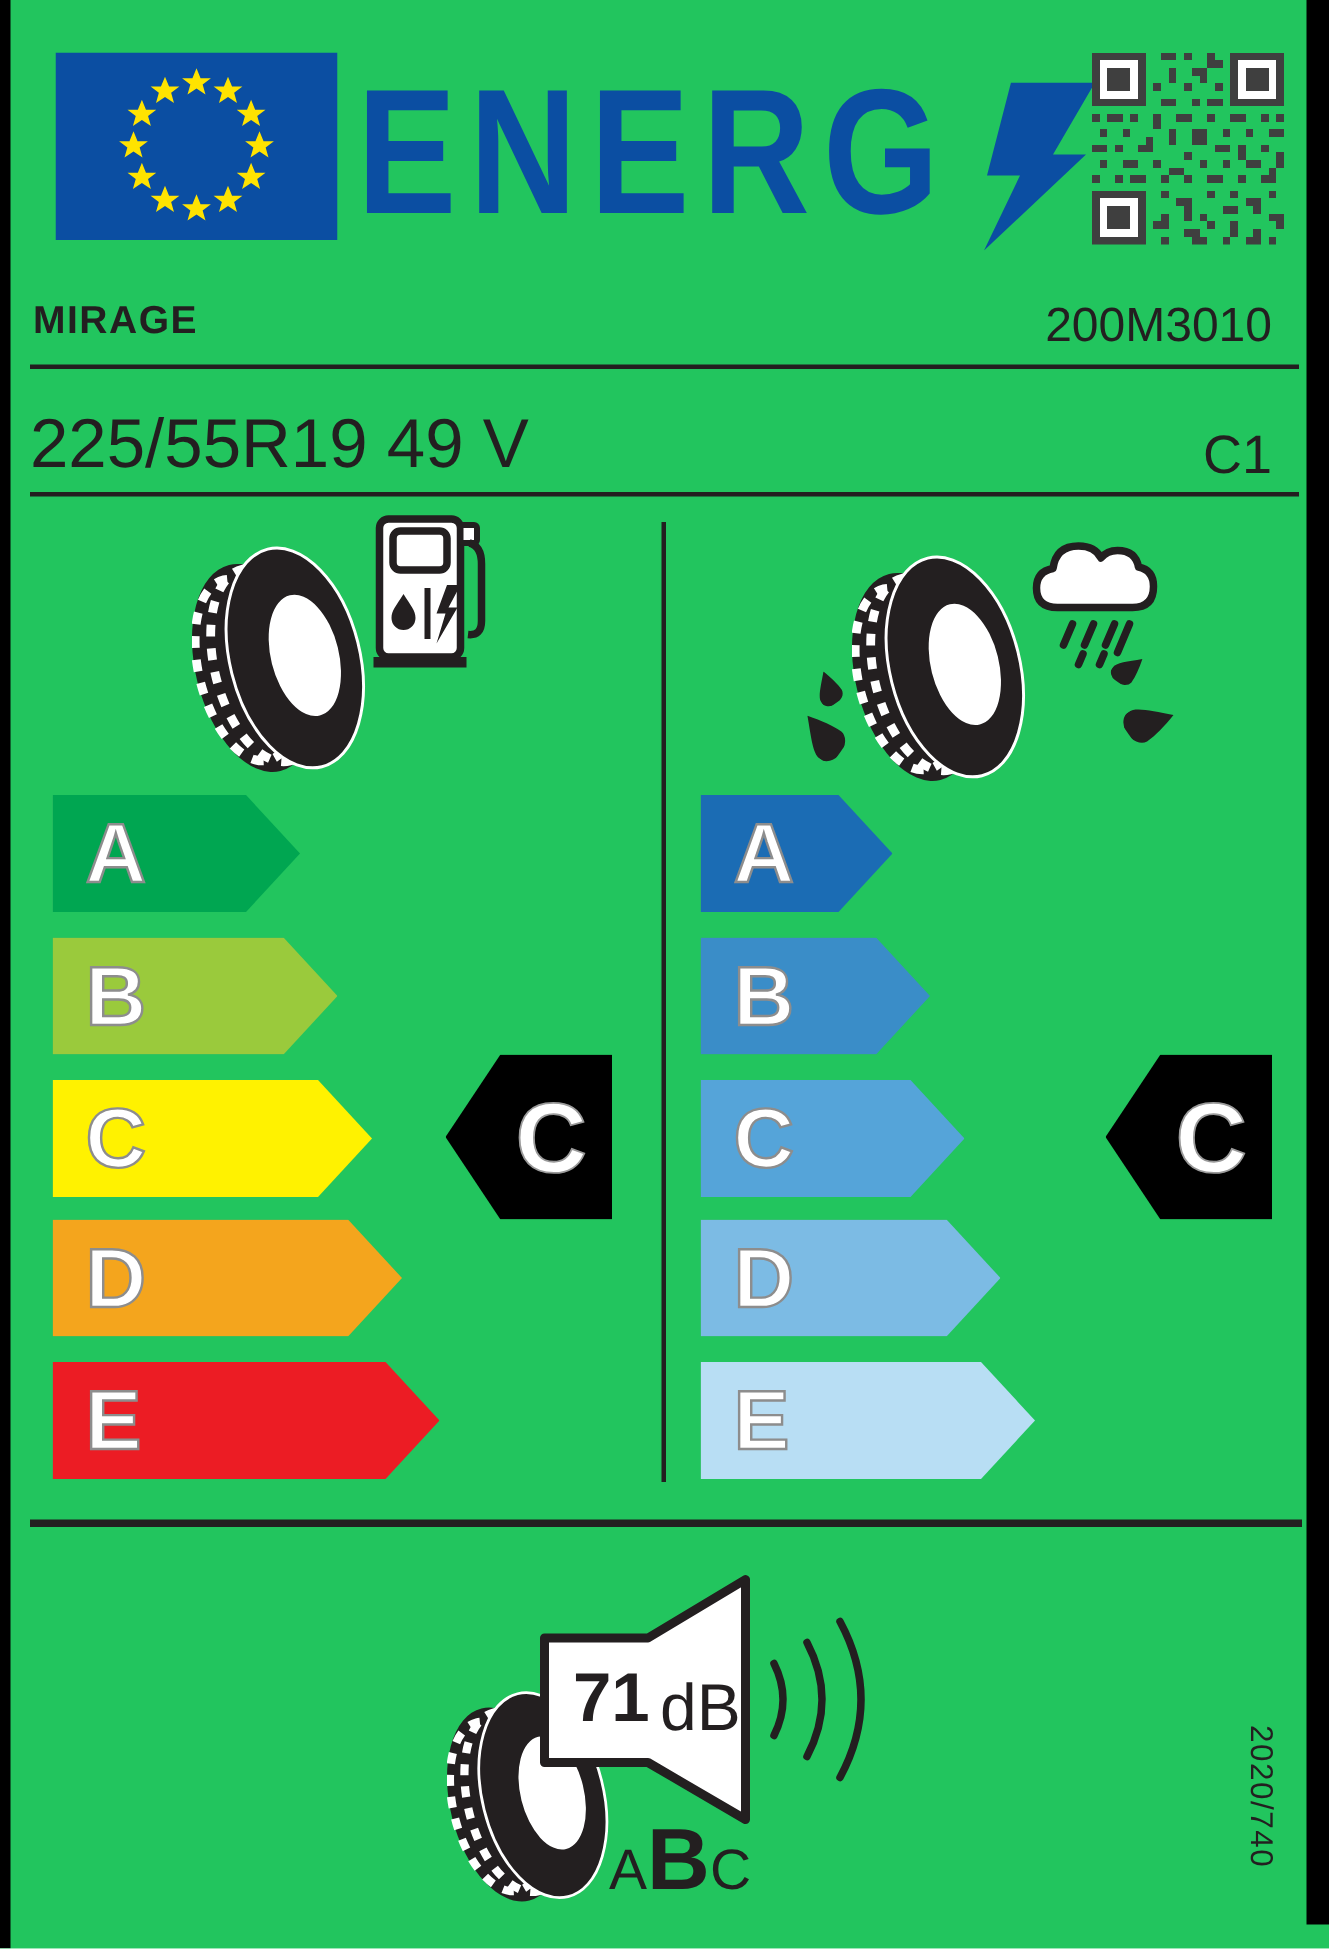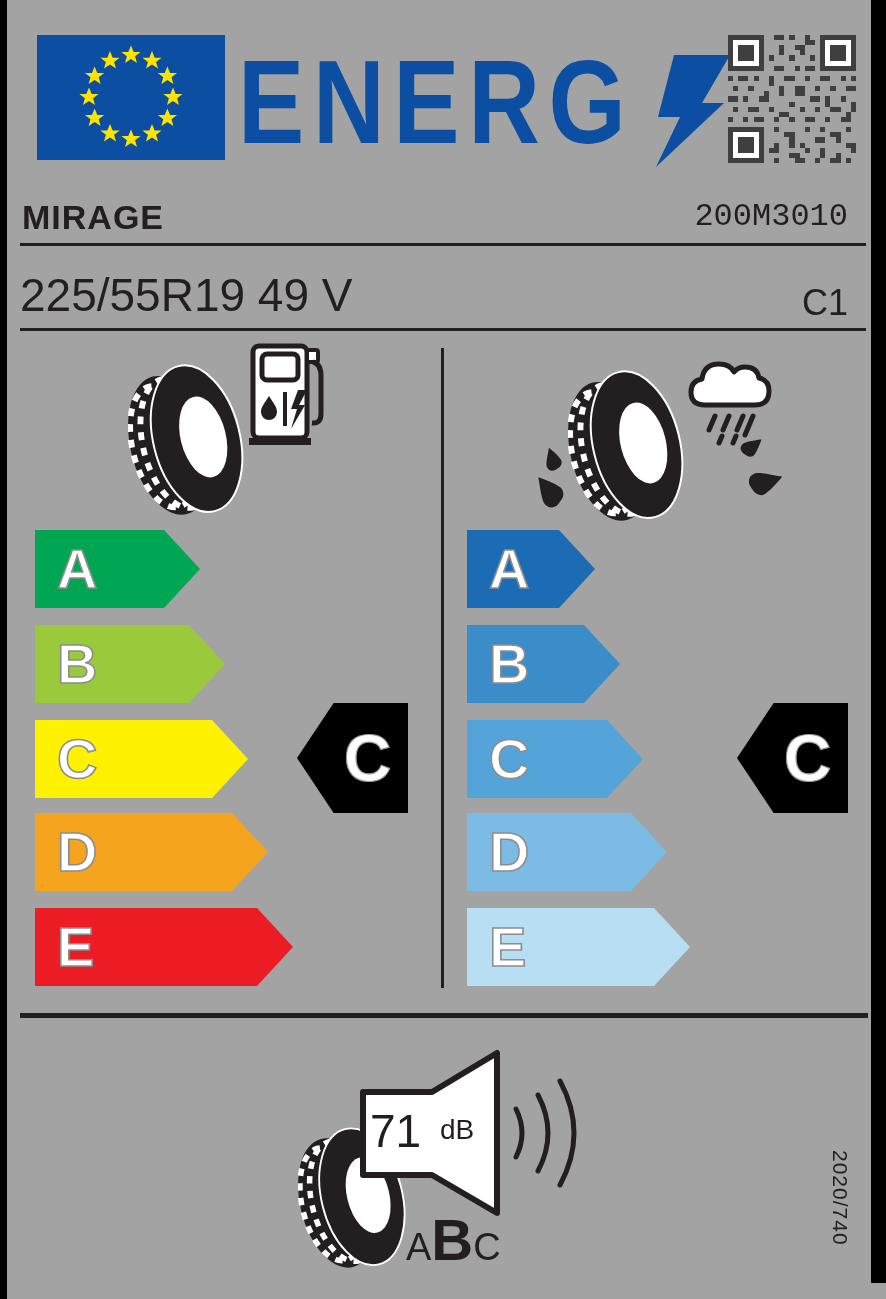--- a/index.html
+++ b/index.html
@@ -1,35 +1,35 @@
 <!DOCTYPE html>
 <html><head>
 <meta charset="utf-8">
 <style>
   html,body{margin:0;padding:0;background:#fff;}
   .label{
-    position:relative;width:886px;height:1299px;background:#a3a3a3;overflow:hidden;
+    position:relative;width:886px;height:1299px;background:#22c55e;overflow:hidden;
     font-family:"Liberation Sans", sans-serif;color:#231f20;
   }
   .abs{position:absolute;}
   
   .frame-left{left:0;top:0;width:7px;height:1299px;background:#000;}
   .frame-right{left:871px;top:0;width:15px;height:1283px;background:#000;}
   
   .flag{left:37px;top:35px;width:188px;height:125px;}
   .energy-text{
     left:238px;top:42px;font-size:138px;font-weight:bold;line-height:1;
     color:#0b4ea2;letter-spacing:12px;transform:scale(0.72,0.86);transform-origin:left top;
     white-space:nowrap;
   }
   .bolt{left:650px;top:55px;width:82px;height:112px;}
   .qr{left:728px;top:35px;width:128px;height:128px;}
   
-  .brand{left:22px;top:198px;font-size:34px;font-weight:bold;letter-spacing:1px;text-align:right;}
-  .article{right:38px;top:198px;font-size:32px;font-family:Liberation Mono, monospace;}
+  .brand{left:22px;top:198px;font-size:26px;font-weight:bold;letter-spacing:1px;text-align:right;}
+  .article{right:38px;top:198px;font-size:32px;}
   .rule1{left:20px;top:243px;width:846px;height:3px;background:#231f20;}
   .tyresize{left:20px;top:268px;font-size:46px;}
   .tyreclass{right:38px;top:282px;font-size:36px;}
   .rule2{left:20px;top:328px;width:846px;height:3px;background:#231f20;}
   .vdivider{left:441px;top:348px;width:3px;height:640px;background:#231f20;}
   .rule3{left:20px;top:1013px;width:848px;height:5px;background:#231f20;}
   
   .arw{
     position:absolute;height:78px;
     clip-path:polygon(0 0, calc(100% - 36px) 0, 100% 50%, calc(100% - 36px) 100%, 0 100%);
@@ -40,22 +40,22 @@
     font-size:56px;font-weight:bold;color:#fff;line-height:1;
     -webkit-text-stroke:1.6px #8d8d8d;
   }
   .ptr{
     position:absolute;width:111px;height:110px;background:#000;
     clip-path:polygon(0 50%, 33% 0, 100% 0, 100% 100%, 33% 100%);
     display:flex;align-items:center;justify-content:center;padding-left:30px;box-sizing:border-box;
   }
   .ptr span{font-size:66px;font-weight:bold;color:#fff;line-height:1;-webkit-text-stroke:1.2px #9a9a9a;}
   
-  .db-val{left:370px;top:1104px;font-size:46px;font-weight:normal;}
-  .db-unit{left:440px;top:1114px;font-size:28px;}
+  .db-val{left:382px;top:1104px;font-size:46px;font-weight:bold;}
+  .db-unit{left:440px;top:1114px;font-size:44px;}
   .abc{left:406px;top:1206px;display:flex;align-items:baseline;}
   .abc .l1,.abc .l3{font-size:38px;}
   .abc .l2{font-size:58px;font-weight:bold;}
   .reg{
     left:828px;top:1150px;height:130px;font-size:21px;
     writing-mode:vertical-rl;text-orientation:mixed;letter-spacing:1px;
   }
 </style>
 </head>
 <body>

